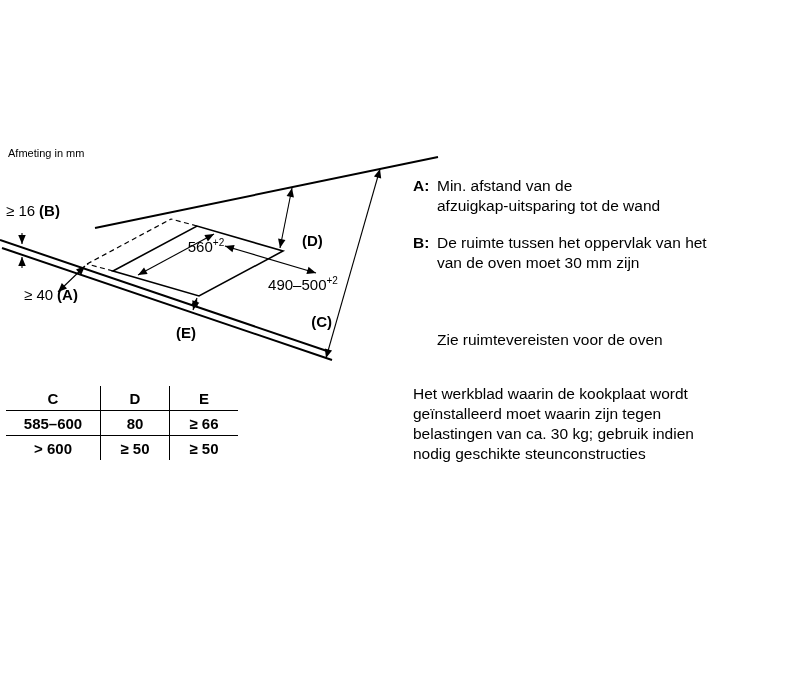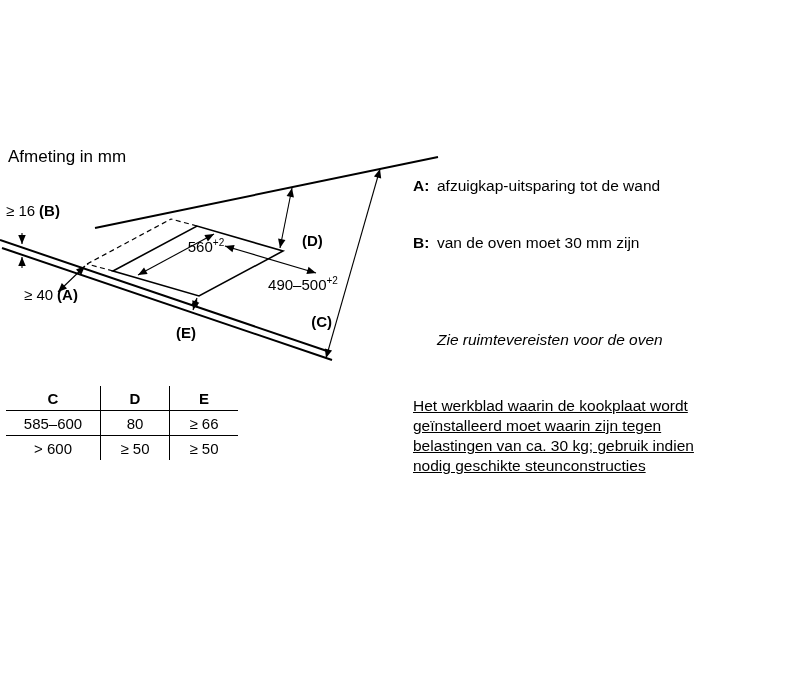--- a/index.html
+++ b/index.html
@@ -6,51 +6,51 @@
   body {
     width:800px; height:700px;
     background:#ffffff;
     position:relative;
     font-family:"Liberation Sans", sans-serif;
     color:#000;
     overflow:hidden;
   }
   .page-title {
     position:absolute; left:8px; top:147px;
-    font-size:17px;
+    font-size:11px;
   }
   .diagram-svg { position:absolute; left:0; top:135px; }
   svg text { font-size:15px; fill:#000; }
   svg .bold { font-weight:700; }
   svg .sup { font-size:10px; }
   .dim-table {
     position:absolute; left:6px; top:386px;
     border-collapse:collapse;
     font-size:15px;
   }
   .dim-table th, .dim-table td {
-    text-align:center; font-weight:400;
+    text-align:center; font-weight:700;
     height:22px; padding:1px 8px;
     min-width:52px;
   }
   .dim-table th:first-child, .dim-table td:first-child { min-width:78px; }
   .dim-table th { font-weight:700; }
   .dim-table th:not(:last-child), .dim-table td:not(:last-child) { border-right:1px solid #000; }
   .dim-table thead th { border-bottom:1px solid #000; }
   .dim-table tbody tr:first-child td { border-bottom:1px solid #000; }
   .notes {
     position:absolute; left:413px; top:0; width:382px;
     font-size:15.5px; line-height:20px;
   }
   .note { position:absolute; display:flex; left:0; }
   .note-label { font-weight:700; width:24px; flex:none; }
   .note-a { top:176px; }
   .note-b { top:233px; }
-  .see-note { position:absolute; left:24px; top:330px;font-style:italic; }
-  .worktop-note { position:absolute; left:0; top:396px;text-decoration:underline; }
+  .see-note { position:absolute; left:24px; top:330px; }
+  .worktop-note { position:absolute; left:0; top:384px; }
 </style>
 </head>
 <body>
 
 <div class="page-title">Afmeting in mm</div>
 
 <svg class="diagram-svg" width="450" height="250" viewBox="0 135 450 250" xmlns="http://www.w3.org/2000/svg">
   <defs>
     <marker id="ah" viewBox="0 0 10 10" refX="9.5" refY="5" markerWidth="9" markerHeight="9" orient="auto-start-reverse">
       <path d="M0.5,1.2 L9.5,5 L0.5,8.8 Z" fill="#000"></path>
@@ -110,27 +110,29 @@
       <td>≥ 50</td>
     </tr>
   </tbody>
 </table>
 
 <div class="notes">
 
   <div class="note note-a">
     <span class="note-label">A:</span>
     <div class="note-lines">
+      <div>Min. afstand van de</div>
       <div>afzuigkap-uitsparing tot de wand</div>
     </div>
   </div>
 
   <div class="note note-b">
     <span class="note-label">B:</span>
     <div class="note-lines">
+      <div>De ruimte tussen het oppervlak van het</div>
       <div>van de oven moet 30 mm zijn</div>
     </div>
   </div>
 
   <div class="see-note">Zie ruimtevereisten voor de oven</div>
 
   <div class="worktop-note">
     <div>Het werkblad waarin de kookplaat wordt</div>
     <div>geïnstalleerd moet waarin zijn tegen</div>
     <div>belastingen van ca. 30 kg; gebruik indien</div>

